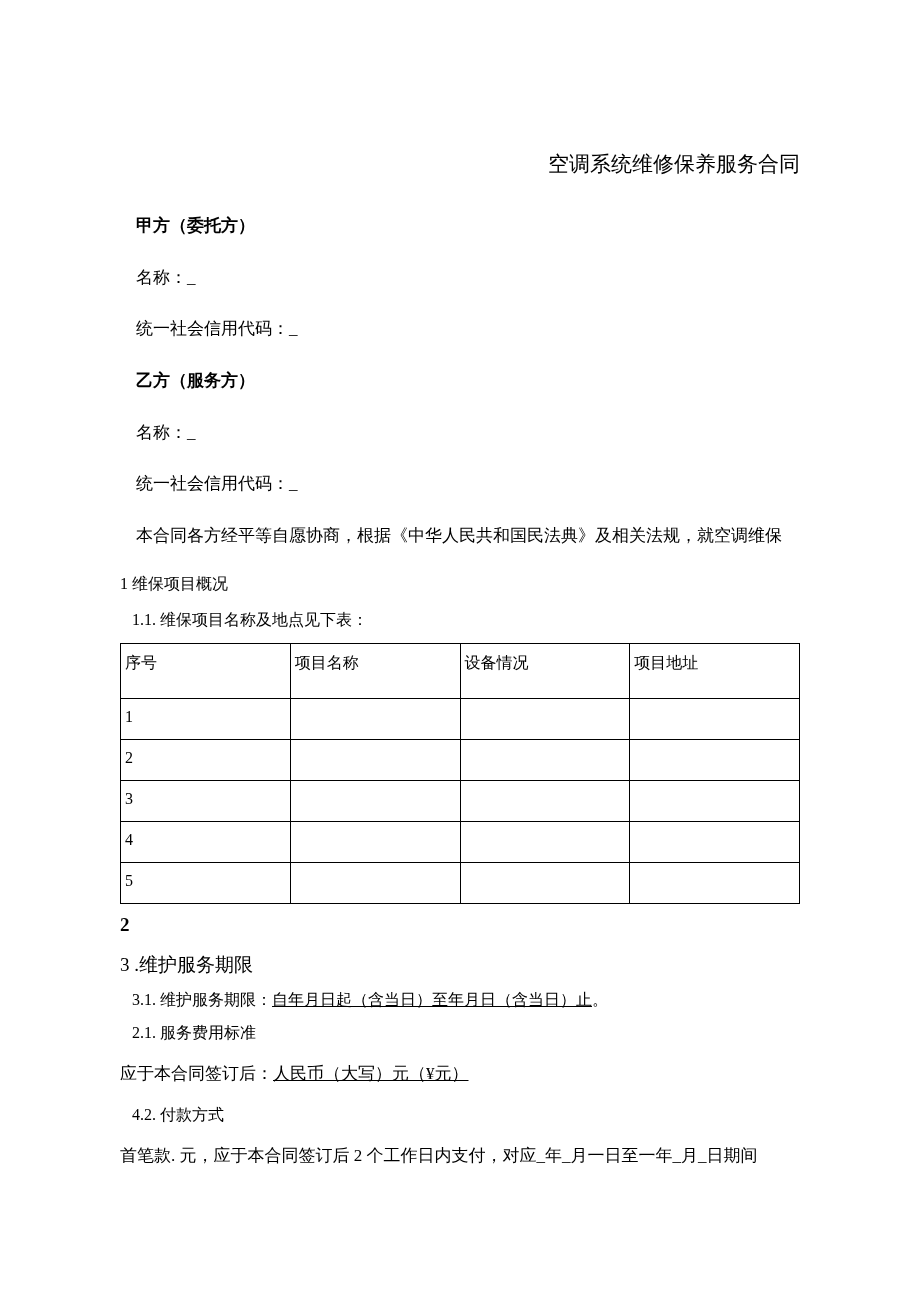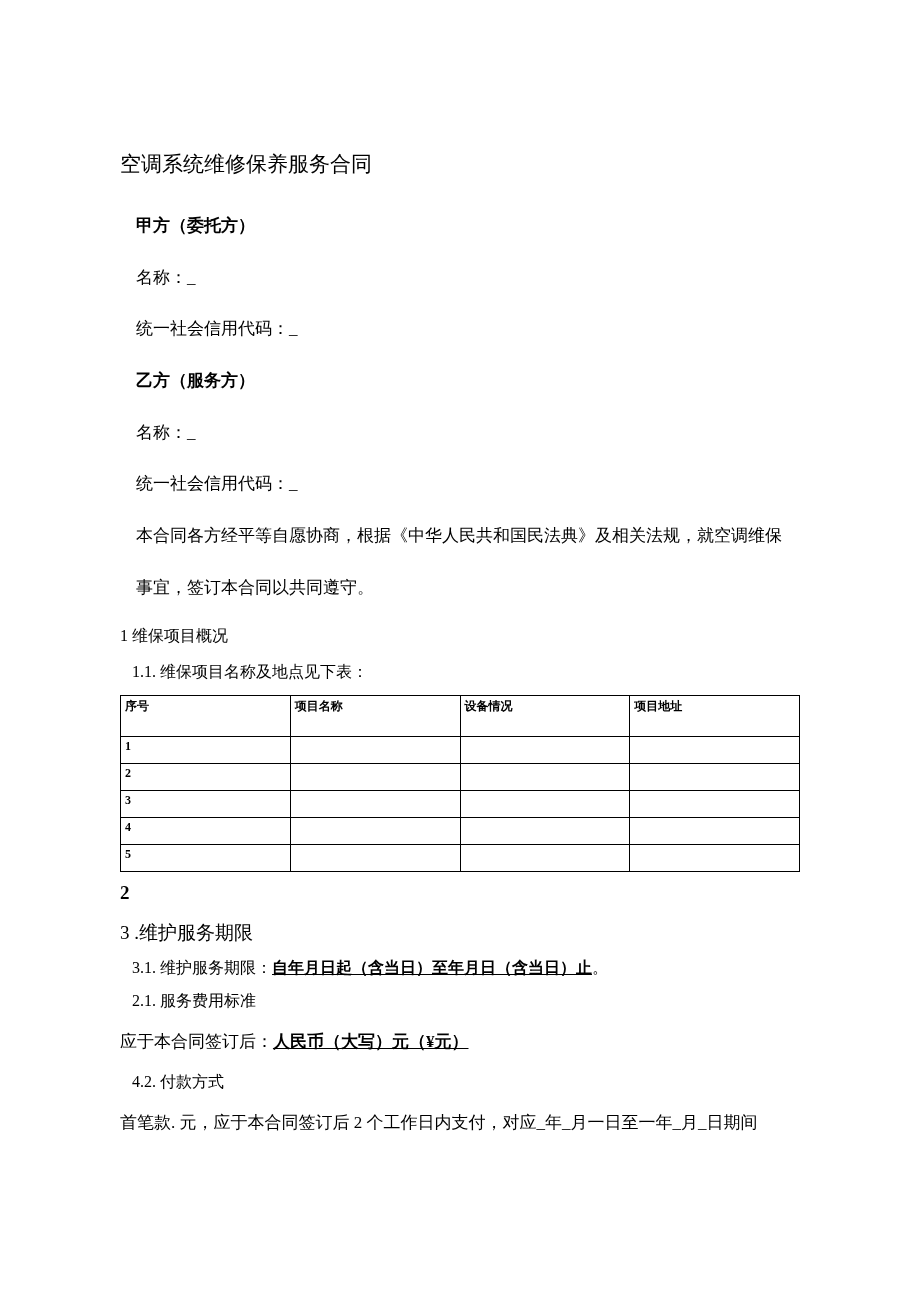--- a/index.html
+++ b/index.html
@@ -8,21 +8,21 @@
     background: #ffffff;
     font-family: "SimSun", "宋体", serif;
     color: #000;
     width: 920px;
   }
   .page {
     padding: 150px 120px 100px 120px;
     box-sizing: border-box;
   }
   .title {
-    text-align: left;
+    text-align: right;
     font-size: 21px;
     margin-bottom: 30px;
     font-family: "SimSun", serif;
   }
   .bold {
     font-weight: bold;
   }
   .line {
     font-size: 17px;
     line-height: 2.1;
@@ -38,32 +38,30 @@
     font-size: 16px;
     margin: 12px 12px;
   }
   table {
     border-collapse: collapse;
     width: 100%;
     margin-top: 5px;
   }
   td {
     border: 1px solid #000;
-    font-size: 12px;
-    padding: 2px 4px;
+    font-size: 16px;
+    padding: 9px 4px;
     height: 22px;
     vertical-align: top;
-    font-weight: bold;
   }
   tr.header td {
     height: 36px;
   }
   .underline {
     text-decoration: underline;
-    font-weight: bold;
   }
   .num-heading {
     font-size: 19px;
     font-weight: normal;
     margin-top: 12px;
     margin-bottom: 10px;
   }
   .body-text {
     font-size: 17px;
     line-height: 1.8;
@@ -79,21 +77,20 @@
 
   <p class="line bold">甲方（委托方）</p>
   <p class="line">名称：_</p>
   <p class="line">统一社会信用代码：_</p>
 
   <p class="line bold">乙方（服务方）</p>
   <p class="line">名称：_</p>
   <p class="line">统一社会信用代码：_</p>
 
   <p class="line">本合同各方经平等自愿协商，根据《中华人民共和国民法典》及相关法规，就空调维保</p>
-  <p class="line">事宜，签订本合同以共同遵守。</p>
 
   <div class="section-heading">1 维保项目概况</div>
   <div class="sub">1.1.   维保项目名称及地点见下表：</div>
 
   <table>
     <tbody>
         <tr class="header">
       <td style="width:25%">序号</td>
       <td style="width:25%">项目名称</td>
       <td style="width:25%">设备情况</td>

